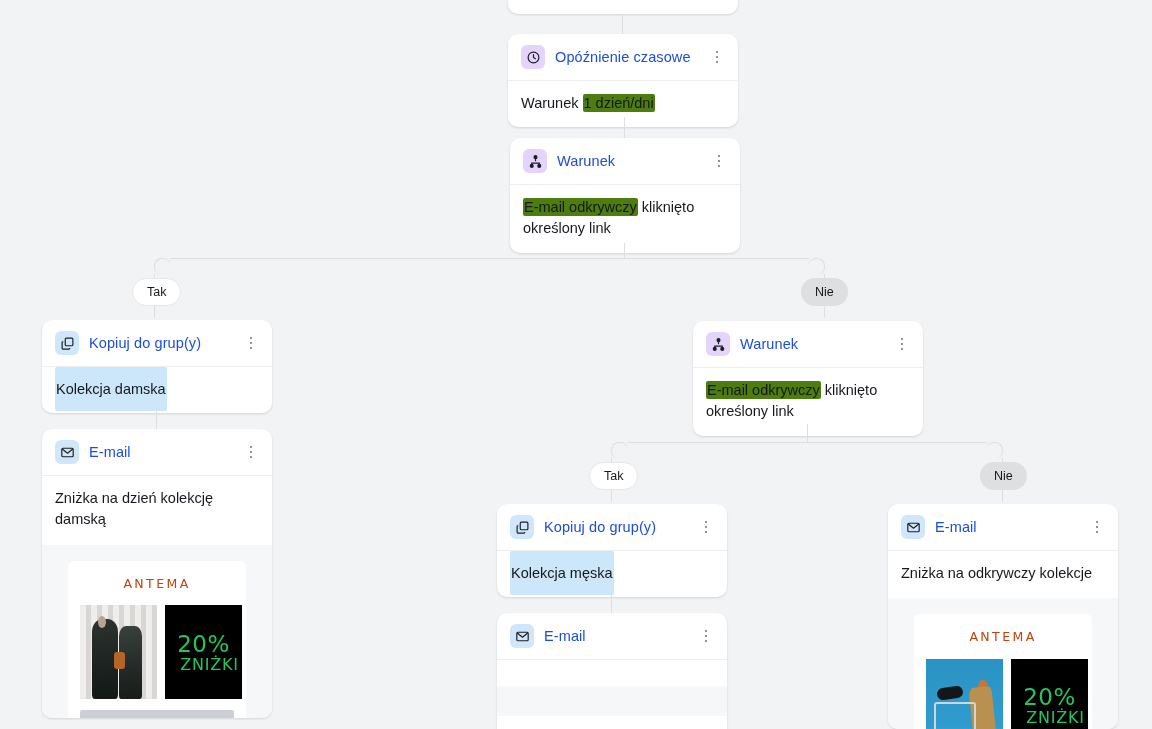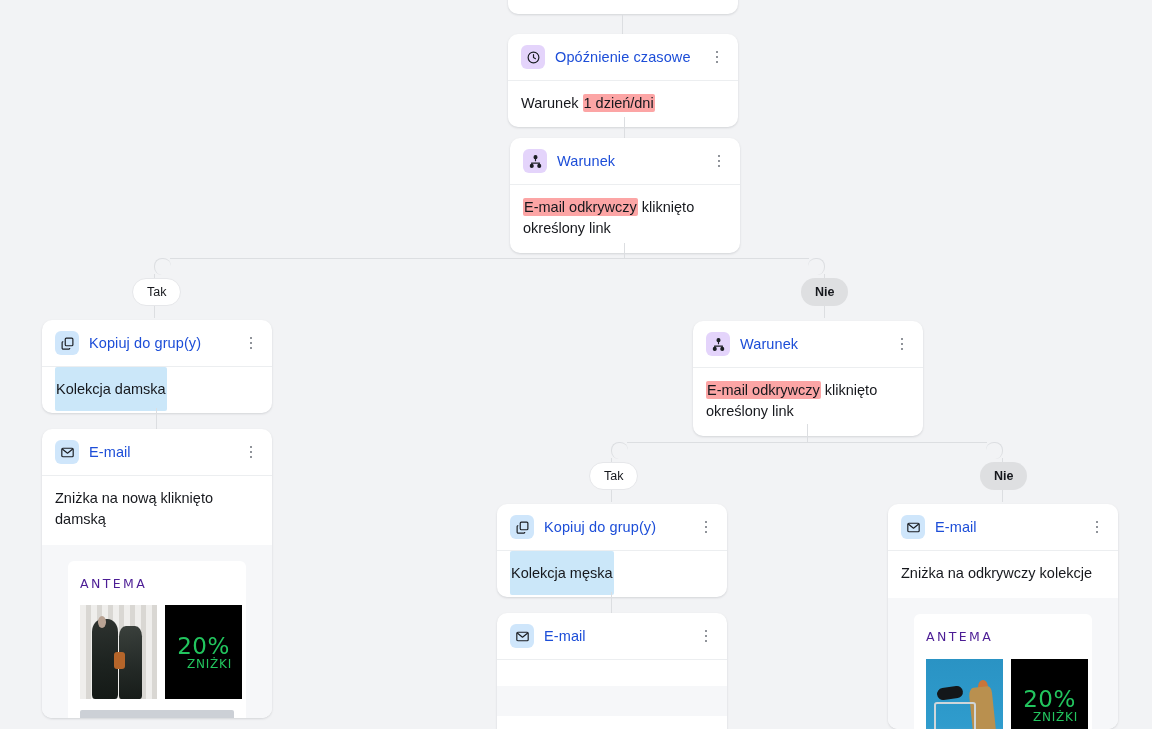--- a/index.html
+++ b/index.html
@@ -95,21 +95,21 @@
     display: block;
   }
 
   .card-body {
     padding: 12px 13px 13px 13px;
     font-size: 14.5px;
     color: #16181d;
     line-height: 1.48;
   }
   .hl-purple {
-    background: #fca5a5;
+    background: #4d7c0f;
     border-radius: 2px;
     padding: 1px 1px;
   }
   .hl-blue {
     background: #cbe7f9;
     border-radius: 2px;
     padding: 14px 1px;
   }
 
   
@@ -121,41 +121,41 @@
     display: flex;
     align-items: center;
     justify-content: center;
     font-size: 12.5px;
     color: #16181d;
     padding: 0 14px;
     box-sizing: border-box;
     z-index: 3;
   }
   .pill.yes { background: #ffffff; border: 1px solid #e6e7ea; }
-  .pill.no  { background: #dedfe1; font-weight: bold; }
+  .pill.no  { background: #dedfe1; }
 
   
   .preview {
     margin: 14px -13px -13px -13px;
     background: #f6f7f9;
     padding: 16px 26px 0 26px;
     box-sizing: border-box;
     min-height: 10px;
   }
   .mail-sheet {
     background: #ffffff;
     border-radius: 6px 6px 0 0;
     padding: 14px 12px 0 12px;
     box-sizing: border-box;
   }
   .brand {
-    text-align: left;
+    text-align: center;
     font-size: 12.5px;
     letter-spacing: 2.4px;
-    color: #4c1d95;
+    color: #c2410c;
     font-family: "DejaVu Sans", sans-serif;
     margin-bottom: 12px;
   }
   .mail-cols {
     display: flex;
     gap: 8px;
   }
   .photo {
     width: 50%;
     height: 94px;
@@ -174,21 +174,21 @@
     justify-content: center;
     flex: none;
     font-family: "DejaVu Sans", sans-serif;
   }
   .promo .pct {
     font-size: 23px;
     line-height: 1.05;
     letter-spacing: .5px;
   }
   .promo .lbl {
-    font-size: 12px;
+    font-size: 16px;
     letter-spacing: .8px;
     line-height: 1.1;
     margin-left: 12px;
   }
   .cta-bar {
     height: 17px;
     background: #ccd0d6;
     border-radius: 2px;
     margin: 11px 0 0 0;
   }
@@ -378,21 +378,21 @@
         </svg>
       </span>
       <span class="card-title">E-mail</span>
       <span class="kebab">
         <i></i>
           <i></i>
           <i></i>
       </span>
     </div>
     <div class="card-body">
-      <div>Zniżka na nową kliknięto damską</div>
+      <div>Zniżka na dzień kolekcję damską</div>
       <div class="preview">
         <div class="mail-sheet">
           <div class="brand">ANTEMA</div>
           <div class="mail-cols">
             <div class="photo womens">
               <div class="figure"></div>
               <div class="head"></div>
               <div class="figure2"></div>
               <div class="bag"></div>
             </div>

